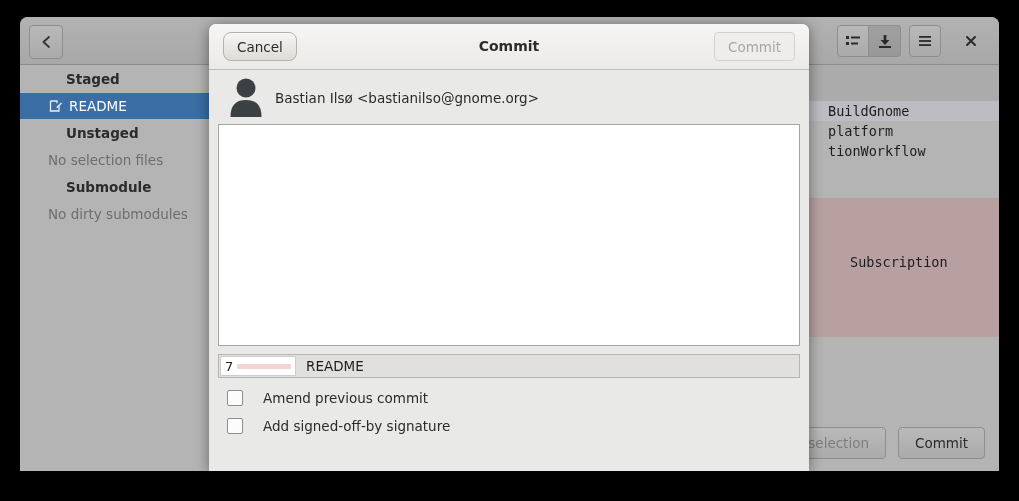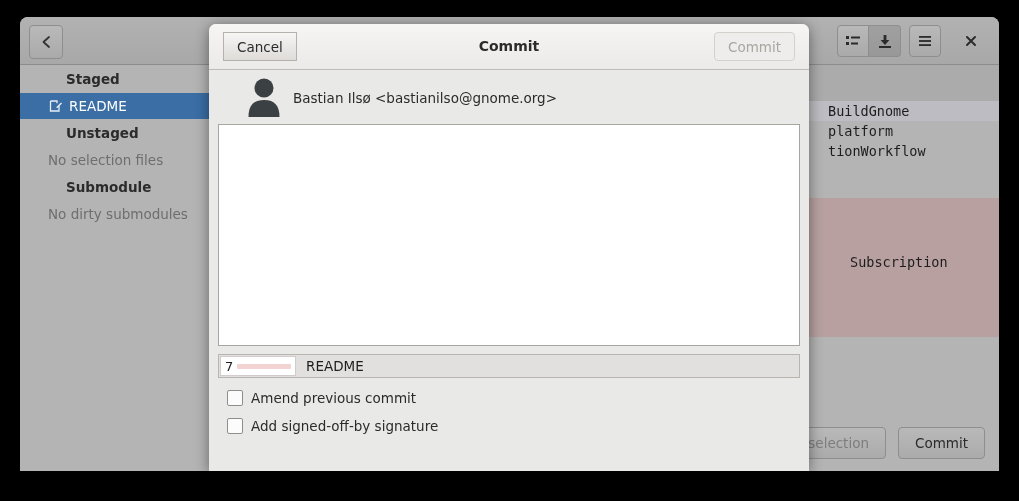--- a/index.html
+++ b/index.html
@@ -62,40 +62,40 @@
     background:#e9e9e7;border-radius:7px 7px 0 0;
     box-shadow:0 2px 14px rgba(0,0,0,.45);overflow:hidden;}
 
   .dlg-header{position:relative;height:45px;
     background:linear-gradient(to bottom,#f6f5f4,#eceae8);
     border-bottom:1px solid #bfbcb8;}
   .dlg-title{position:absolute;left:0;right:0;top:0;height:45px;line-height:45px;
     text-align:center;font-size:14px;font-weight:bold;color:#2b2b2b;}
   .dlg-cancel{position:absolute;left:14px;top:8px;height:29px;padding:0 13px;
     background:linear-gradient(to bottom,#f7f6f5,#dedbd8);
-    border:1px solid #b5b2ae;border-radius:0;font-size:13.5px;color:#2b2b2b;
+    border:1px solid #b5b2ae;border-radius:8px;font-size:13.5px;color:#2b2b2b;
     display:flex;align-items:center;box-sizing:border-box;}
   .dlg-commit{position:absolute;right:14px;top:8px;height:29px;padding:0 13px;
     background:#efedeb;border:1px solid #d4d1cd;border-radius:4px;
     font-size:13.5px;color:#a9a6a2;display:flex;align-items:center;box-sizing:border-box;}
 
-  .author-row{display:flex;align-items:center;gap:10px;padding:8px 0 6px 36px;height:54px;box-sizing:border-box;}
+  .author-row{display:flex;align-items:center;gap:10px;padding:8px 0 6px 18px;height:54px;box-sizing:border-box;}
   .author-name{font-size:13.5px;color:#2b2b2b;}
 
   .msg-area{margin:0 9px;height:222px;background:#ffffff;border:1px solid #a8a5a1;box-sizing:border-box;}
 
   .stat-row{margin:8px 9px 0 9px;height:24px;background:#e2e0de;border:1px solid #b8b5b1;
     display:flex;align-items:center;box-sizing:border-box;}
   .stat-box{width:76px;height:20px;margin-left:1px;background:#ffffff;border:1px solid #cfcccb;
     display:flex;align-items:center;gap:4px;box-sizing:border-box;padding-left:4px;}
   .stat-num{font-size:13px;color:#1d1d1d;}
   .stat-bar{height:5px;flex:1;background:#f4d3d3;margin-right:4px;border-radius:1px;}
   .stat-file{font-size:13.5px;color:#1d1d1d;margin-left:10px;}
 
-  .check-row{display:flex;align-items:flex-start;gap:8px;margin:12px 0 0 18px;}
+  .check-row{display:flex;align-items:flex-start;gap:20px;margin:12px 0 0 18px;}
   .cbox{width:14px;height:14px;background:#fcfcfc;border:1px solid #918e8a;border-radius:2px;}
   .check-label{font-size:13.5px;color:#2b2b2b;}
 </style>
 </head>
 <body>
 
 <div class="screen">
 
   <div class="app-window">
 

